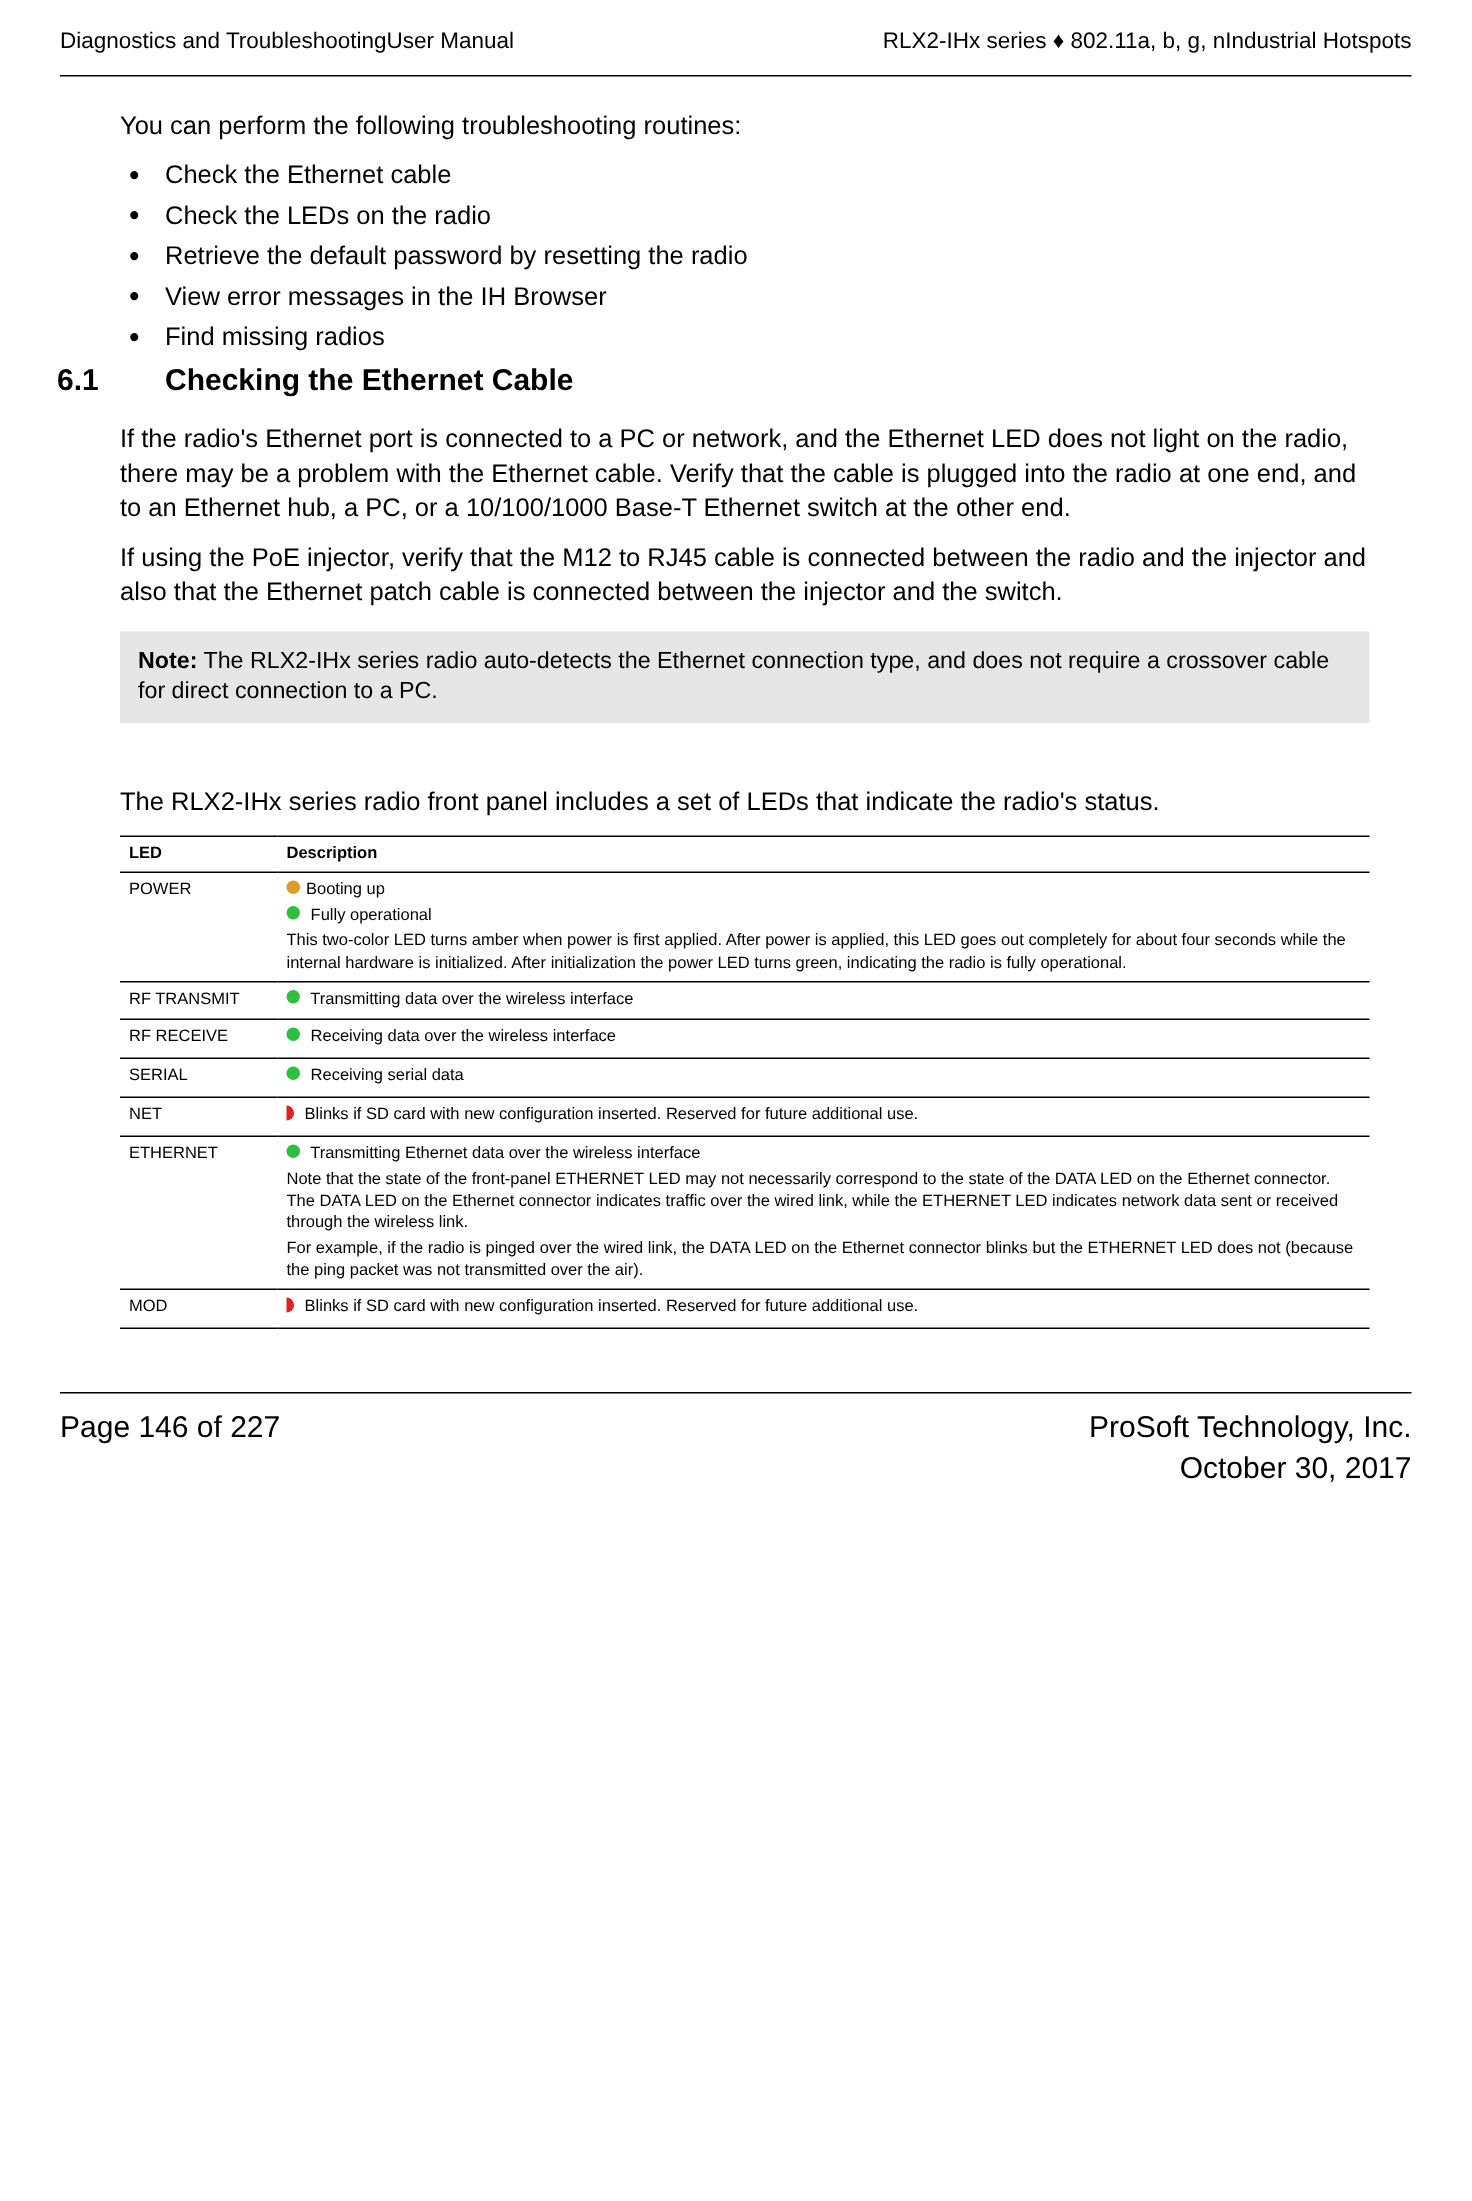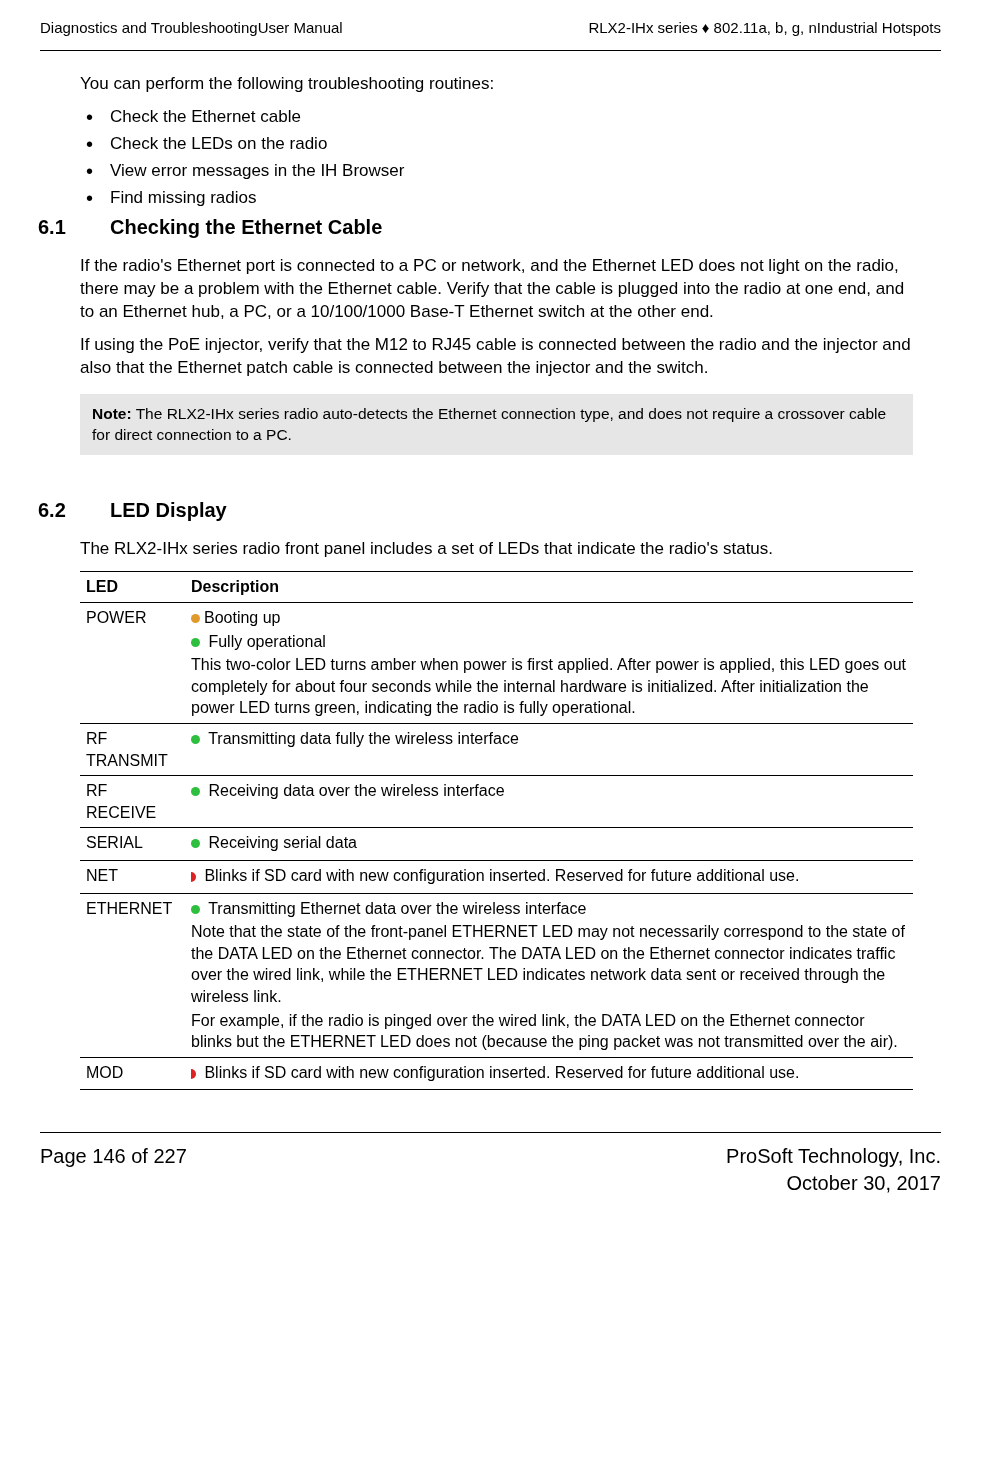--- a/index.html
+++ b/index.html
@@ -47,21 +47,21 @@
       padding: 10px 12px;
       margin: 14px 0 42px 0;
       font-size: 15.5px;
       font-family: Arial, Helvetica, sans-serif;
     }
     .note-box .note-label { font-weight: bold; }
 
     table.led-table {
       width: 100%;
       border-collapse: collapse;
-      font-size: 16px;
+      font-size: 11px;
       margin-top: 4px;
     }
     table.led-table th {
       text-align: left;
       border-top: 1.5px solid #000;
       border-bottom: 1px solid #000;
       padding: 4px 6px;
       font-weight: bold;
     }
     table.led-table th.col-led { width: 105px; }
@@ -116,40 +116,37 @@
   </div>
 </div>
 
 <div class="content">
 
   <p class="intro-line">You can perform the following troubleshooting routines:</p>
 
   <ul class="bullets" id="bullets-list">
       <li>Check the Ethernet cable</li>
       <li>Check the LEDs on the radio</li>
+      <li>Retrieve the default password by resetting the radio</li>
       <li>View error messages in the IH Browser</li>
       <li>Find missing radios</li>
     </ul>
 
   <div class="section-heading">
     <span class="section-num">6.1</span>
     <span>Checking the Ethernet Cable</span>
   </div>
 
   <p class="body-para">If the radio's Ethernet port is connected to a PC or network, and the Ethernet LED does not light on the radio, there may be a problem with the Ethernet cable. Verify that the cable is plugged into the radio at one end, and to an Ethernet hub, a PC, or a 10/100/1000 Base-T Ethernet switch at the other end.</p>
   <p class="body-para">If using the PoE injector, verify that the M12 to RJ45 cable is connected between the radio and the injector and also that the Ethernet patch cable is connected between the injector and the switch.</p>
 
   <div class="note-box">
     <span class="note-label">Note:</span><span> The RLX2-IHx series radio auto-detects the Ethernet connection type, and does not require a crossover cable for direct connection to a PC.</span>
   </div>
 
-  <div class="section-heading">
-    <span class="section-num">6.2</span>
-    <span>LED Display</span>
-  </div>
 
   <p class="body-para">The RLX2-IHx series radio front panel includes a set of LEDs that indicate the radio's status.</p>
 
   <table class="led-table">
     <thead>
       <tr>
         <th class="col-led">LED</th>
         <th>Description</th>
       </tr>
     </thead>
@@ -158,21 +155,21 @@
           <td>POWER</td>
           <td>
             <div class="desc-line"><span class="dot" style="background: rgb(224, 154, 43);"></span><span>Booting up</span></div>
             <div class="desc-line"><span class="dot" style="background: rgb(47, 191, 63);"></span><span> Fully operational</span></div>
             <div class="desc-para">This two-color LED turns amber when power is first applied. After power is applied, this LED goes out completely for about four seconds while the internal hardware is initialized. After initialization the power LED turns green, indicating the radio is fully operational.</div>
           </td>
         </tr>
         <tr>
           <td>RF TRANSMIT</td>
           <td>
-            <div class="desc-line"><span class="dot" style="background: rgb(47, 191, 63);"></span><span> Transmitting data fully the wireless interface</span></div>
+            <div class="desc-line"><span class="dot" style="background: rgb(47, 191, 63);"></span><span> Transmitting data over the wireless interface</span></div>
           </td>
         </tr>
         <tr>
           <td>RF RECEIVE</td>
           <td>
             <div class="desc-line"><span class="dot" style="background: rgb(47, 191, 63);"></span><span> Receiving data over the wireless interface</span></div>
           </td>
         </tr>
         <tr>
           <td>SERIAL</td>

